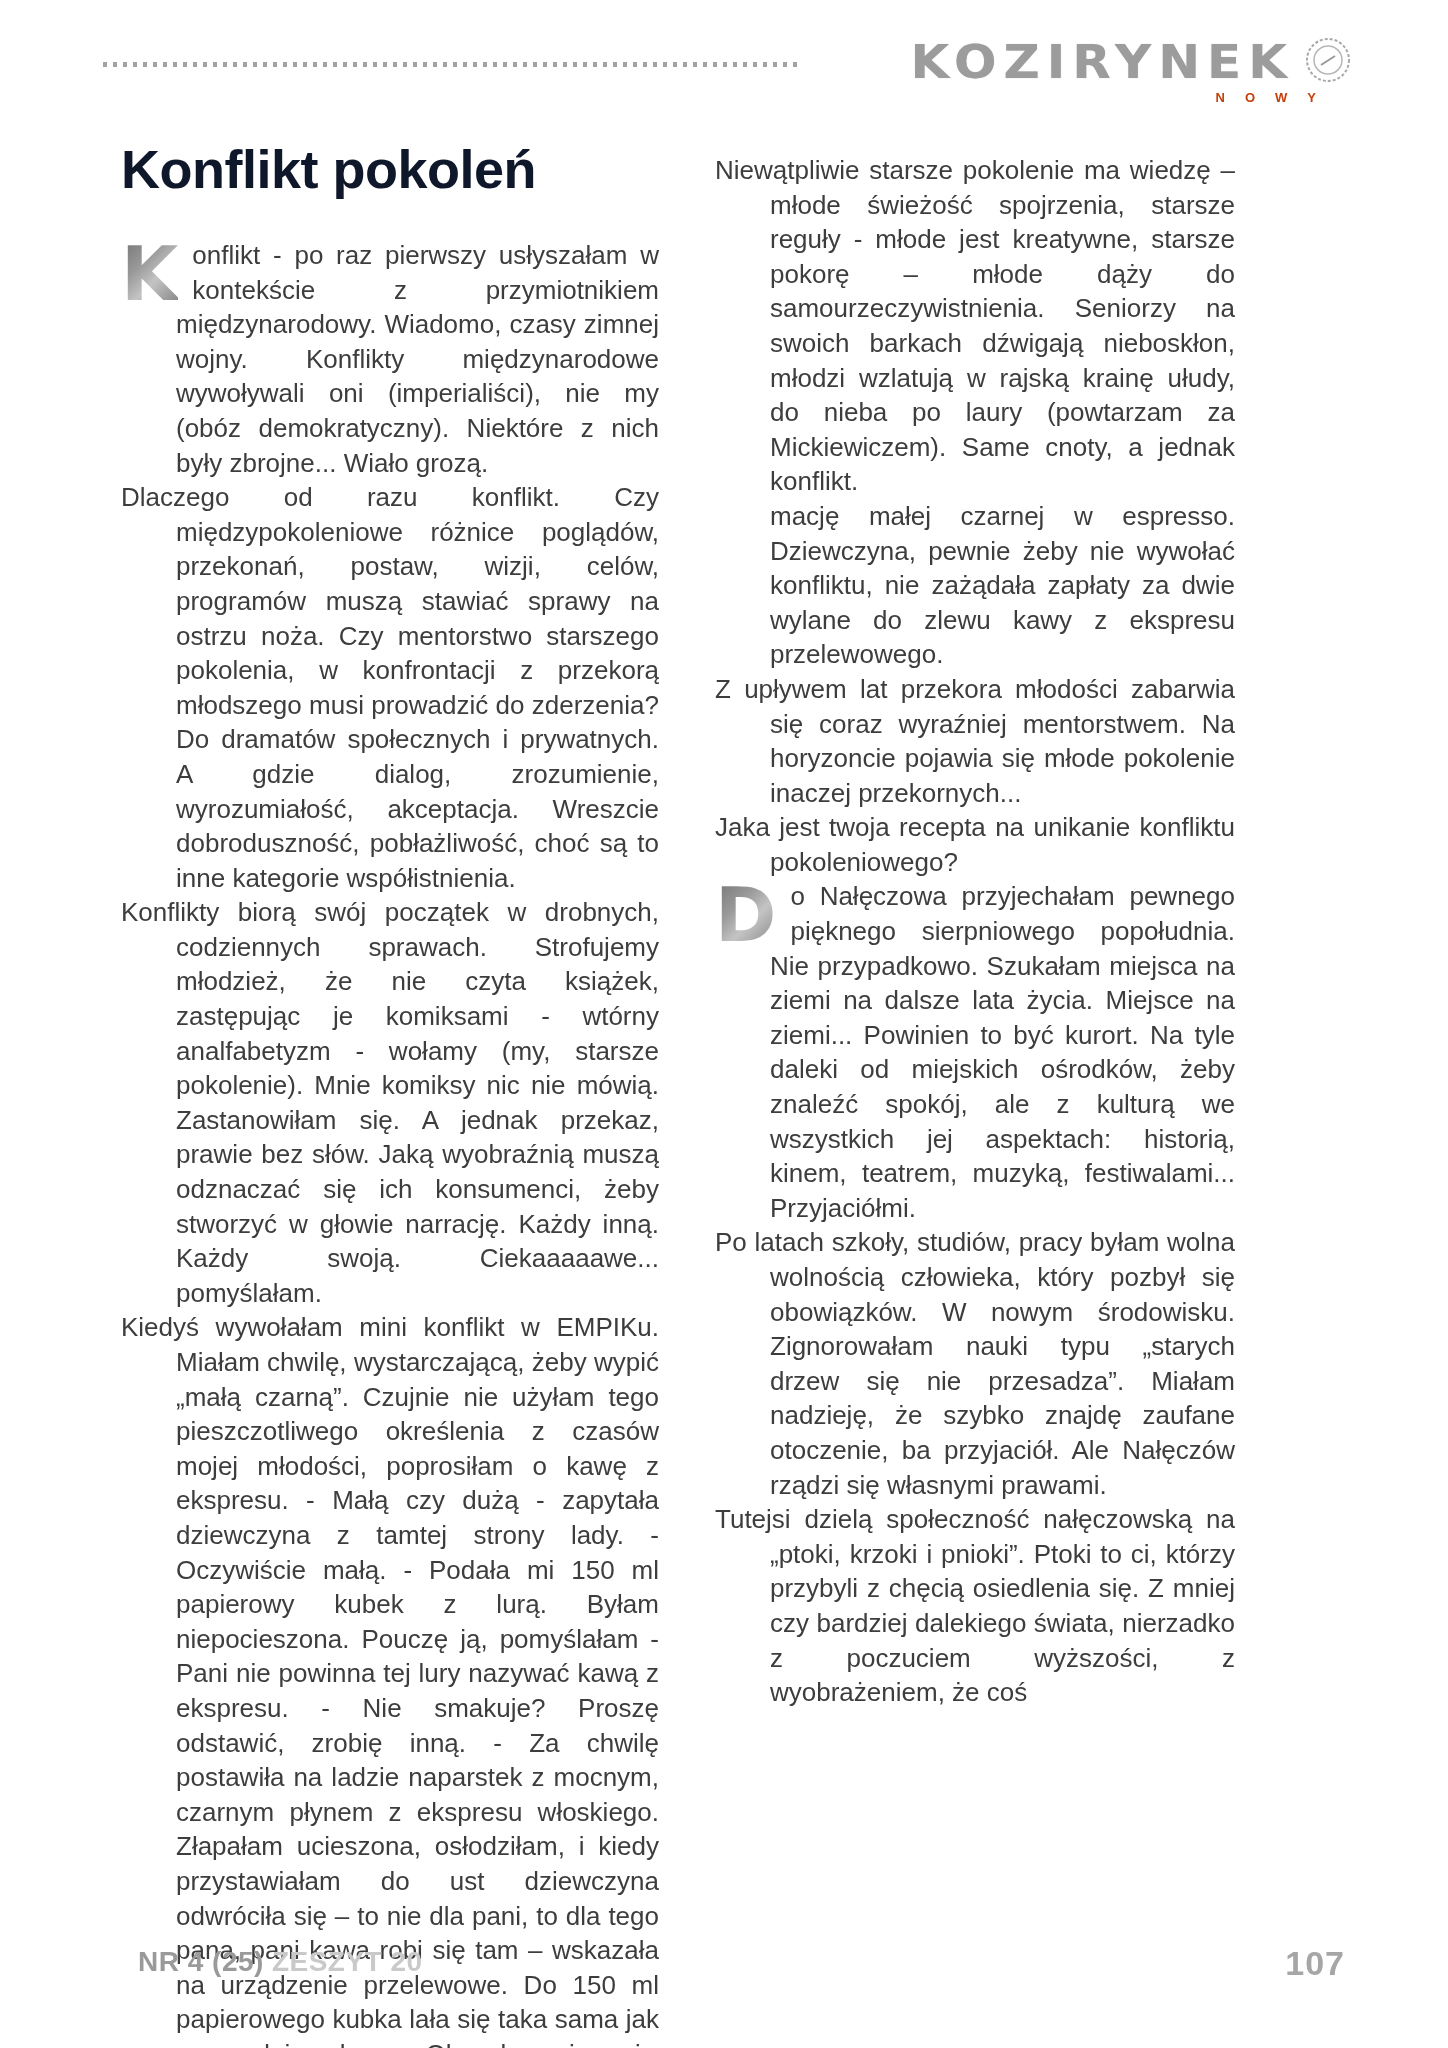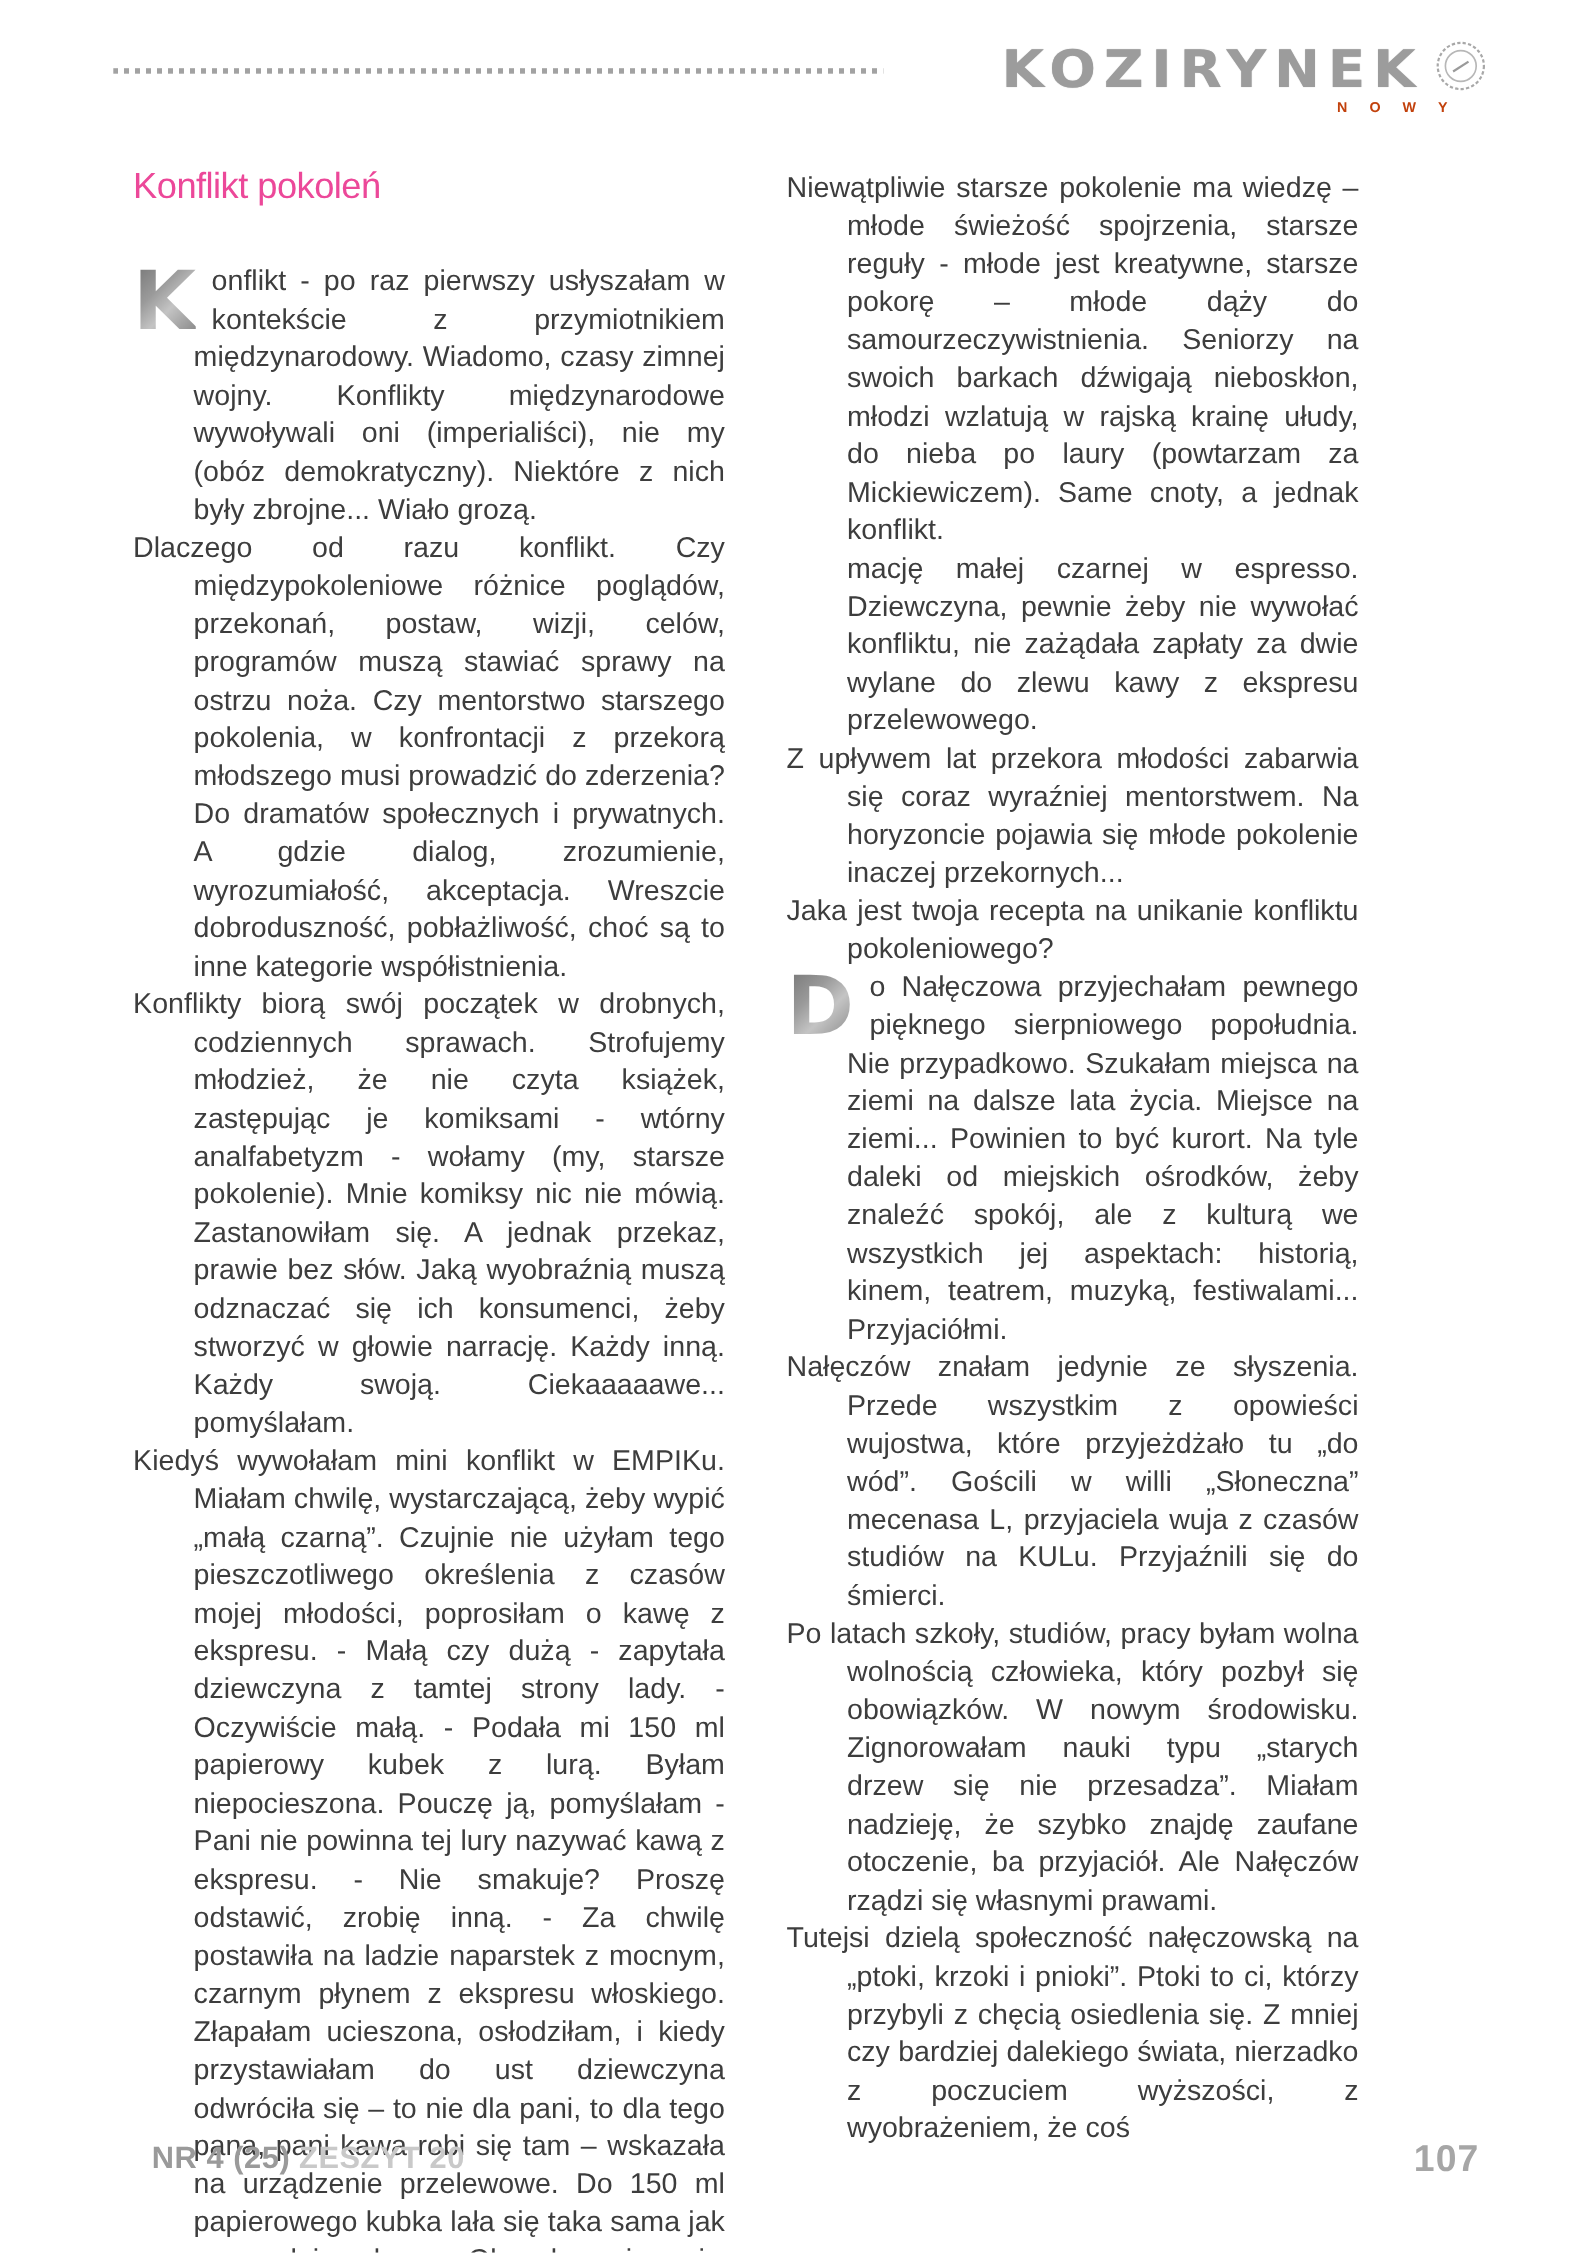--- a/index.html
+++ b/index.html
@@ -27,21 +27,21 @@
   }
   .logo-sub{
     position:absolute;right:16px;top:54px;
     font-size:13px;font-weight:bold;color:#c2410c;letter-spacing:20px;
   }
   
   .columns{position:absolute;top:146px;left:121px;display:flex;gap:56px;}
   .col-left{width:538px;}
   .col-right{width:520px;padding-top:7px;}
   h1.article-title{
-    font-size:33px;line-height:46px;font-weight:normal;color:#ec4899;
+    font-size:54px;line-height:46px;font-weight:bold;color:#0f172a;
     margin:0 0 46px 0;letter-spacing:-0.5px;
     font-family:"Liberation Sans", sans-serif;
   }
   h1.article-title.second{margin:56px 0 64px 0;}
   p.body{
     font-size:26px;line-height:34.6px;color:#3d3d3d;
     text-align:justify;margin:0;
     padding-left:55px;text-indent:-55px;
   }
   p.body.cont{text-indent:0;}
@@ -102,21 +102,20 @@
     </div>
 
     <div class="col-right">
       <p class="body">Niewątpliwie starsze pokolenie ma wiedzę – młode świeżość spojrzenia, starsze reguły - młode jest kreatywne, starsze pokorę – młode dąży do samourzeczywistnienia. Seniorzy na swoich barkach dźwigają nieboskłon, młodzi wzlatują w rajską krainę ułudy, do nieba po laury (powtarzam za Mickiewiczem). Same cnoty, a jednak konflikt.</p>
       <p class="body cont">mację małej czarnej w espresso. Dziewczyna, pewnie żeby nie wywołać konfliktu, nie zażądała zapłaty za dwie wylane do zlewu kawy z ekspresu przelewowego.</p>
       <p class="body">Z upływem lat przekora młodości zabarwia się coraz wyraźniej mentorstwem. Na horyzoncie pojawia się młode pokolenie inaczej przekornych...</p>
       <p class="body">Jaka jest twoja recepta na unikanie konfliktu pokoleniowego?</p>
 
 
       <p class="body drop-par"><span class="dropcap">D</span><span>o Nałęczowa przyjechałam pewnego pięknego sierpniowego popołudnia. Nie przypadkowo. Szukałam miejsca na ziemi na dalsze lata życia. Miejsce na ziemi... Powinien to być kurort. Na tyle daleki od miejskich ośrodków, żeby znaleźć spokój, ale z kulturą we wszystkich jej aspektach: historią, kinem, teatrem, muzyką, festiwalami... Przyjaciółmi.</span></p>
-      <p class="body">Nałęczów znałam jedynie ze słyszenia. Przede wszystkim z opowieści wujostwa, które przyjeżdżało tu „do wód”. Gościli w willi „Słoneczna” mecenasa L, przyjaciela wuja z czasów studiów na KULu. Przyjaźnili się do śmierci.</p>
       <p class="body">Po latach szkoły, studiów, pracy byłam wolna wolnością człowieka, który pozbył się obowiązków. W nowym środowisku. Zignorowałam nauki typu „starych drzew się nie przesadza”. Miałam nadzieję, że szybko znajdę zaufane otoczenie, ba przyjaciół. Ale Nałęczów rządzi się własnymi prawami.</p>
       <p class="body">Tutejsi dzielą społeczność nałęczowską na „ptoki, krzoki i pnioki”. Ptoki to ci, którzy przybyli z chęcią osiedlenia się. Z mniej czy bardziej dalekiego świata, nierzadko z poczuciem wyższości, z wyobrażeniem, że coś</p>
     </div>
 
   </div>
 
   <div class="footer-issue">
     <span class="nr">NR 4 (25)</span><span class="zeszyt">ZESZYT 20</span>
   </div>
   <div class="page-number">107</div>

